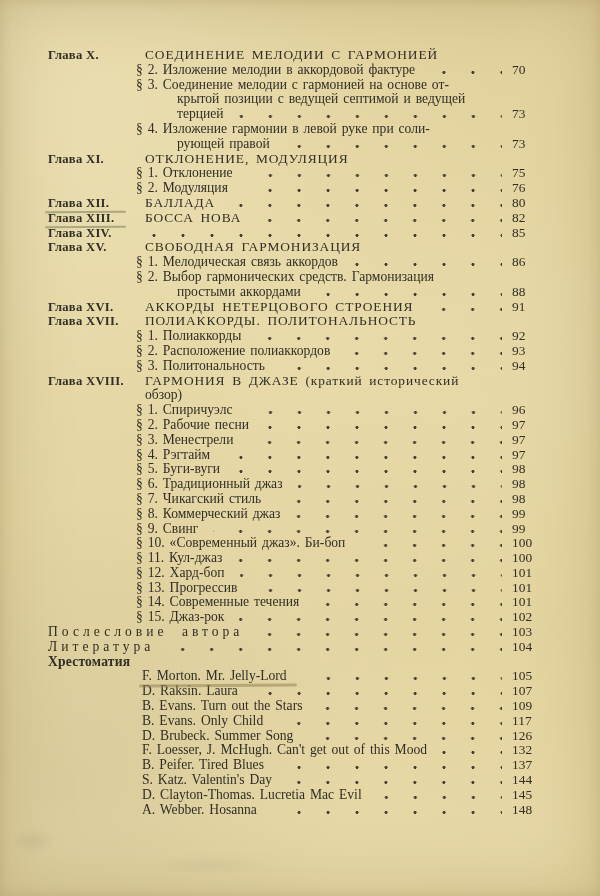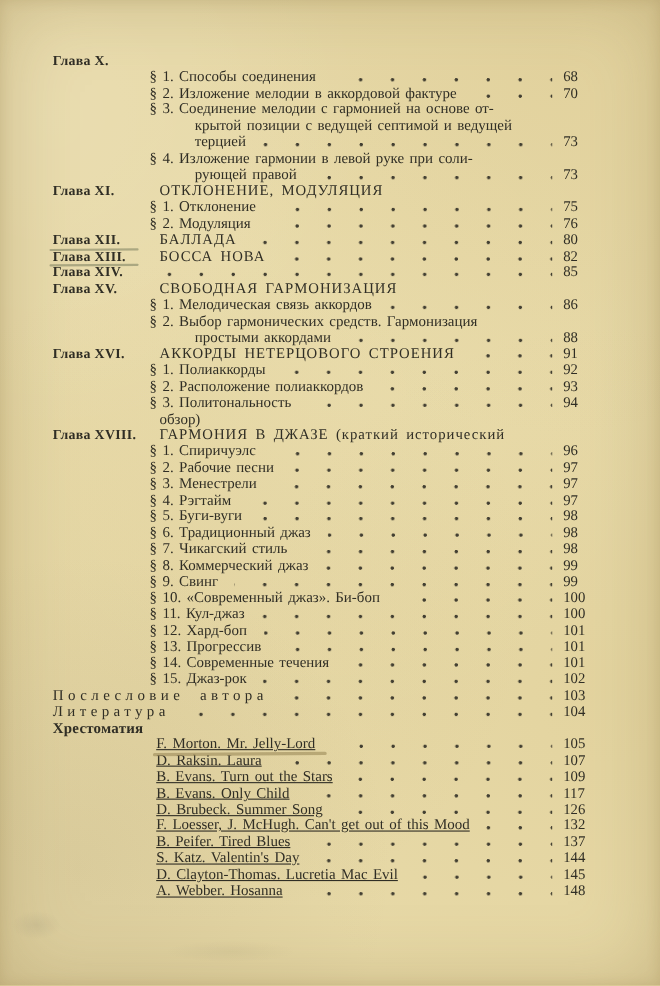--- a/index.html
+++ b/index.html
@@ -38,21 +38,21 @@
   }
   .label{
     width:88px;flex:none;
     font-weight:bold;font-size:12.6px;letter-spacing:0.3px;
   }
   .text{flex:none;word-spacing:1.5px;}
   .row.chapter .text{padding-left:9px;font-size:13.4px;letter-spacing:0.9px;word-spacing:2.5px;}
   .row.item  .text{padding-left:0;}
   .row.cont  .text{padding-left:41px;}
   .row.cont-title .text{padding-left:9px;}
-  .row.piece .text{padding-left:6px;text-decoration:underline;}
+  .row.piece .text{padding-left:6px;}
   .row.spaced .text{letter-spacing:4px;word-spacing:7px;}
   .row.boldhead .text{font-weight:bold;letter-spacing:0.2px;}
 
   .leader{
     flex:1 1 auto;min-width:14px;height:3px;
     margin:0 10px 0 15px;
     background-image:radial-gradient(circle at 2px 1.4px, rgba(44,42,34,0.88) 1.25px, transparent 1.85px);
     background-size:29px 3px;background-repeat:repeat-x;background-position:right 2px bottom 0;
   }
   .pagenum{flex:none;width:33px;text-align:left;font-size:13.4px;}
@@ -72,27 +72,22 @@
 </head>
 <body style="color: rgb(48, 46, 37); background: rgb(231, 217, 167);">
 
 <div class="paper"></div>
 <div class="smudge1"></div>
 <div class="smudge2"></div>
 
 <div class="toc" id="toc">
     <div class="row chapter">
     <span class="label">Глава X.</span>
-
-  </div>
-    <div class="row item">
-    <span class="label"></span>
-    <span class="text">§ 1. Способы соединения</span>
-    <span class="leader"></span>
-    <span class="pagenum">68</span>
+    <span class="text">СОЕДИНЕНИЕ МЕЛОДИИ С ГАРМОНИЕЙ</span>
+
   </div>
     <div class="row item">
     <span class="label"></span>
     <span class="text">§ 2. Изложение мелодии в аккордовой фактуре</span>
     <span class="leader"></span>
     <span class="pagenum">70</span>
   </div>
     <div class="row item">
     <span class="label"></span>
     <span class="text">§ 3. Соединение мелодии с гармонией на основе от-</span>
@@ -175,48 +170,53 @@
     <span class="text">простыми аккордами</span>
     <span class="leader"></span>
     <span class="pagenum">88</span>
   </div>
     <div class="row chapter">
     <span class="label">Глава XVI.</span>
     <span class="text">АККОРДЫ НЕТЕРЦОВОГО СТРОЕНИЯ</span>
     <span class="leader"></span>
     <span class="pagenum">91</span>
   </div>
+    <div class="row chapter">
+    <span class="label">Глава XVII.</span>
+    <span class="text">ПОЛИАККОРДЫ. ПОЛИТОНАЛЬНОСТЬ</span>
+
+  </div>
     <div class="row item">
     <span class="label"></span>
     <span class="text">§ 1. Полиаккорды</span>
     <span class="leader"></span>
     <span class="pagenum">92</span>
   </div>
     <div class="row item">
     <span class="label"></span>
     <span class="text">§ 2. Расположение полиаккордов</span>
     <span class="leader"></span>
     <span class="pagenum">93</span>
   </div>
     <div class="row item">
     <span class="label"></span>
     <span class="text">§ 3. Политональность</span>
     <span class="leader"></span>
     <span class="pagenum">94</span>
-  </div>
-    <div class="row cont-title">
-    <span class="label"></span>
-    <span class="text">обзор)</span>
-
   </div>
     <div class="row chapter">
     <span class="label">Глава XVIII.</span>
     <span class="text">ГАРМОНИЯ  В  ДЖАЗЕ  (краткий  исторический</span>
 
   </div>
+    <div class="row cont-title">
+    <span class="label"></span>
+    <span class="text">обзор)</span>
+
+  </div>
     <div class="row item">
     <span class="label"></span>
     <span class="text">§ 1. Спиричуэлс</span>
     <span class="leader"></span>
     <span class="pagenum">96</span>
   </div>
     <div class="row item">
     <span class="label"></span>
     <span class="text">§ 2. Рабочие  песни</span>
     <span class="leader"></span>

